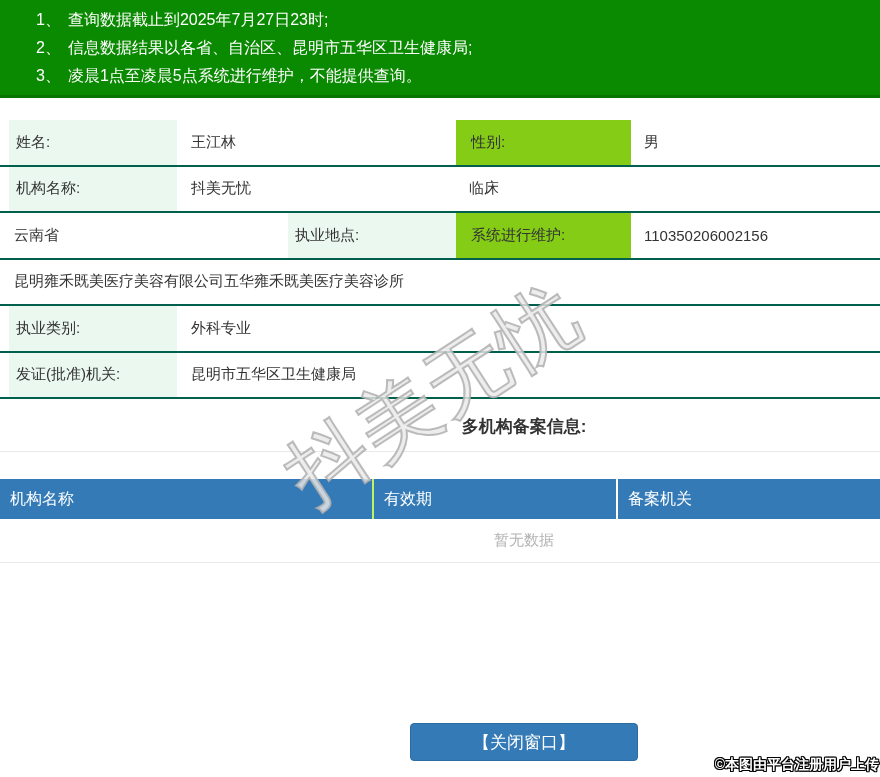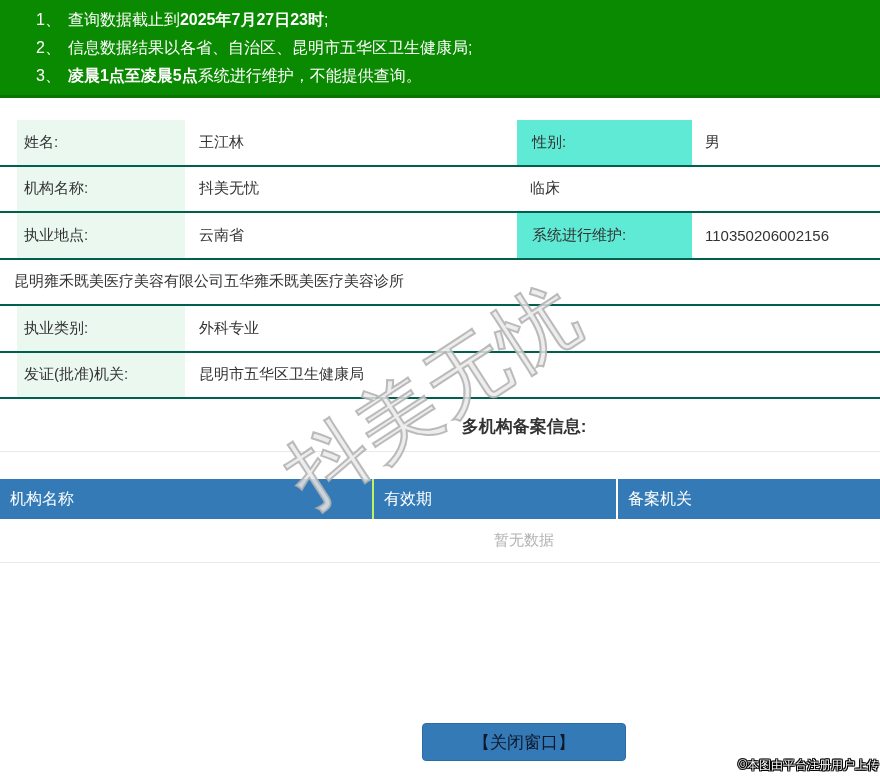--- a/index.html
+++ b/index.html
@@ -11,32 +11,32 @@
   }
   .page { position:absolute; left:0; top:0; width:1048px; }
 
   
   .notice {
     background:#0a8a00; color:#fff; font-size:16px; line-height:28px;
     padding:6px 0 5px 36px; border-bottom:3px solid #087500;
   }
   .notice-line { white-space:nowrap; }
   .notice-line .num { margin-right:7px; }
-  .notice-line b { font-weight:bold; }
+  .notice-line b { font-weight:normal; }
 
   
   .profile { margin-top:22px; }
   .prow {
     display:flex; align-items:stretch; height:46.5px;
     border-bottom:2px solid #015f4d; font-size:15px;
   }
   .cell { display:flex; align-items:center; }
-  .lab1 { margin-left:17px; width:168px; background:#eaf8f0; padding-left:7px; }
-  .val1 { width:332px; padding-left:14px; }
-  .lab2 { width:175px; background:#5eead4; padding-left:15px; }
+  .lab1 { margin-left:9px; width:168px; background:#eaf8f0; padding-left:7px; }
+  .val1 { width:279px; padding-left:14px; }
+  .lab2 { width:175px; background:#84cc16; padding-left:15px; }
   .val2 { flex:1; padding-left:13px; }
   .valwide { flex:1; padding-left:14px; }
 
   
   .filing-title {
     height:53px; padding-top:16px; text-align:center;
     font-weight:bold; font-size:17px; color:#333;
     border-bottom:1px solid #e9e9e9;
   }
   .spacer { height:27px; }
@@ -46,40 +46,40 @@
   .fcol2 { width:244px; border-right:2px solid #fff; }
   .fcol3 { flex:1; }
   .empty-row {
     height:44px; display:flex; align-items:center; justify-content:center;
     color:#b3b3b3; font-size:15px; border-bottom:1px solid #e9e9e9;
   }
 
   
   .btn-wrap { margin-top:160px; display:flex; justify-content:center; }
   .close-btn {
-    width:204px; height:38px; background:#337ab7; color:#0f172a;
+    width:228px; height:38px; background:#337ab7; color:#ffffff;
     border:1px solid #2e6da4; border-radius:4px; font-size:17px;
     font-family:Liberation Mono, monospace; cursor:pointer;
   }
 
   
   .watermark {
     position:absolute; left:270px; top:342px; z-index:40;
     transform:rotate(-33deg); transform-origin:center;
     font-size:80px; letter-spacing:2px; white-space:nowrap;
     color:rgba(255,255,255,0.55);
     -webkit-text-stroke:2px rgba(176,176,176,0.85);
     text-shadow:0 0 1px rgba(190,190,190,0.6);
     pointer-events:none;
   }
 
   
   .copyright {
     position:absolute; right:1px; bottom:3px; z-index:60;
-    font-size:12px; font-weight:normal; color:#fff;
+    font-size:14px; font-weight:bold; color:#fff;
     text-shadow:-1px -1px 0 #000, 1px -1px 0 #000, -1px 1px 0 #000, 1px 1px 0 #000,
                 -1px 0 0 #000, 1px 0 0 #000, 0 -1px 0 #000, 0 1px 0 #000;
   }
 </style>
 </head>
 <body>
 
 <div class="page">
 
   <div class="notice">
@@ -94,22 +94,22 @@
       <div class="cell val1">王江林</div>
       <div class="cell lab2">性别:</div>
       <div class="cell val2">男</div>
     </div>
     <div class="prow">
       <div class="cell lab1">机构名称:</div>
       <div class="cell val1">抖美无忧</div>
       <div class="cell val2">临床</div>
     </div>
     <div class="prow">
+      <div class="cell val1">云南省</div>
       <div class="cell lab1">执业地点:</div>
-      <div class="cell val1">云南省</div>
       <div class="cell lab2">系统进行维护:</div>
       <div class="cell val2">110350206002156</div>
     </div>
     <div class="prow">
       <div class="cell valwide">昆明雍禾既美医疗美容有限公司五华雍禾既美医疗美容诊所</div>
     </div>
     <div class="prow">
       <div class="cell lab1">执业类别:</div>
       <div class="cell valwide">外科专业</div>
     </div>

